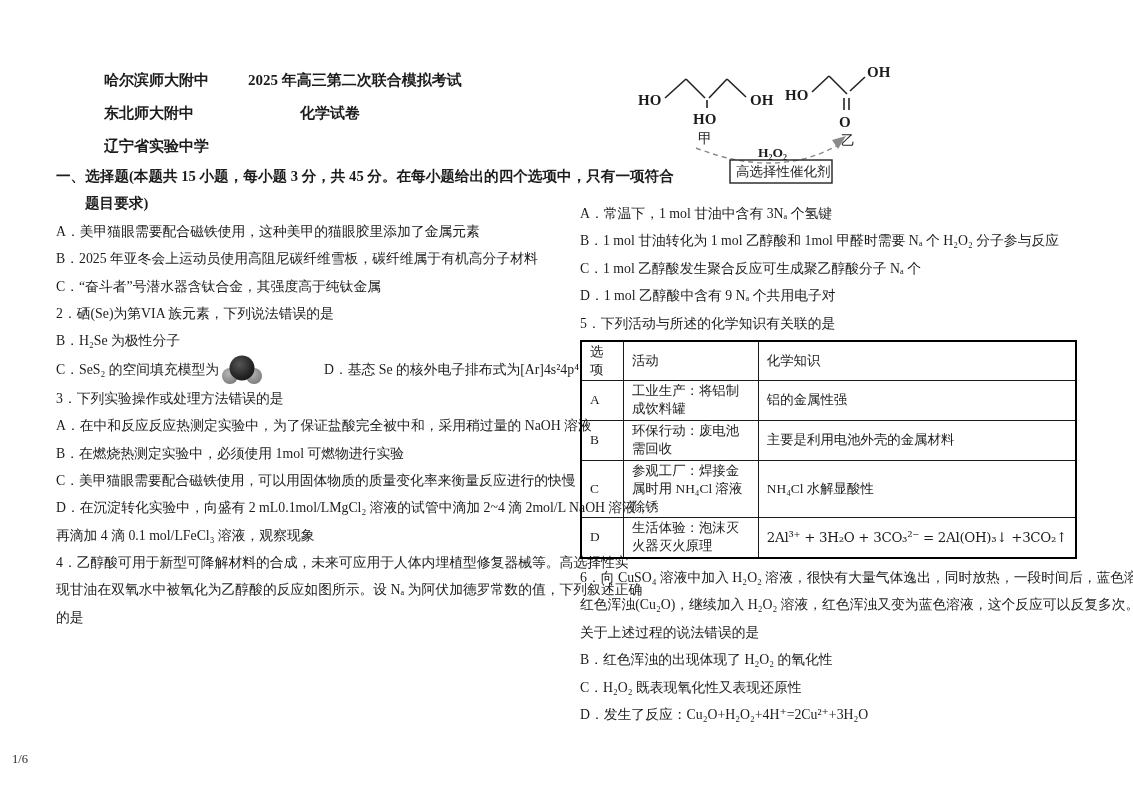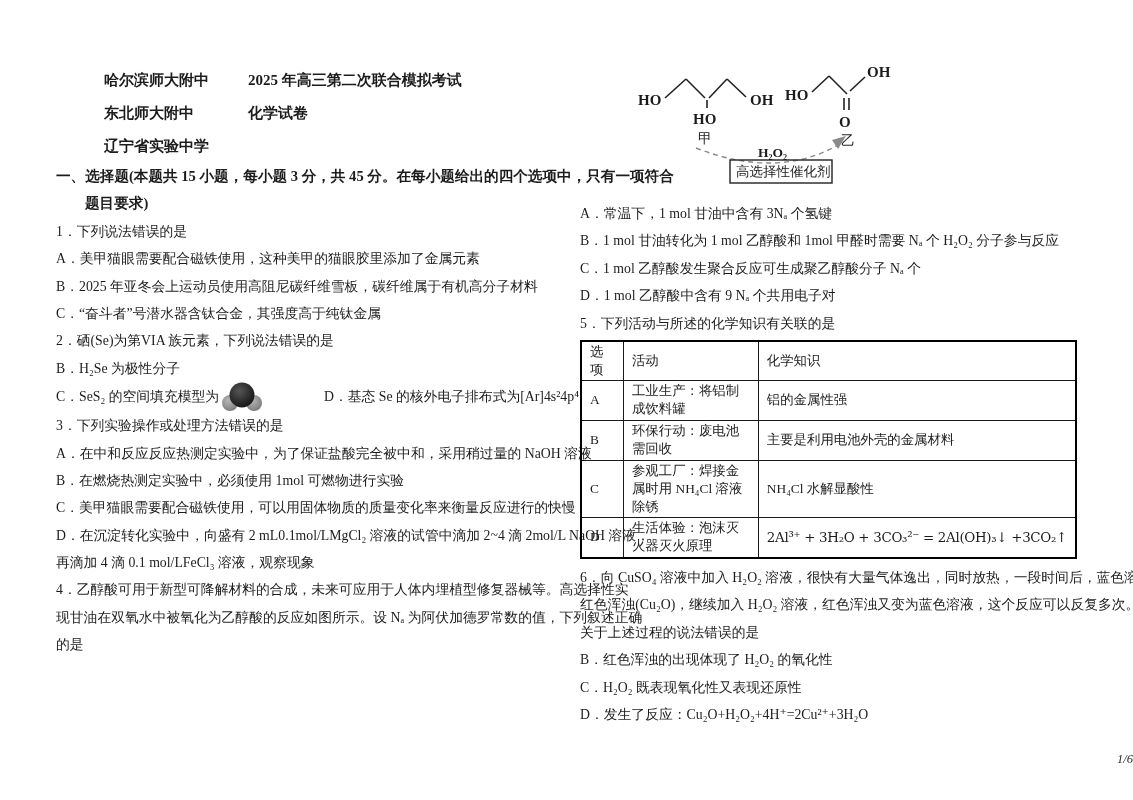--- a/index.html
+++ b/index.html
@@ -4,39 +4,39 @@
 <style>
   html,body{margin:0;padding:0;background:#fff;}
   .page{position:relative;width:1133px;height:800px;background:#ffffff;overflow:hidden;
         font-family:"Liberation Serif","DejaVu Serif",serif;color:#1c1c1c;font-size:13.8px;}
   .columns{display:flex;padding:64px 25px 0 56px;gap:18px;}
   .col-left{width:506px;flex:none;}
   .col-right{width:505px;flex:none;}
   .line{height:27.4px;line-height:27.4px;white-space:nowrap;}
   .hline{height:33px;line-height:33px;font-weight:bold;font-size:15px;white-space:nowrap;display:flex;}
   .school{width:192px;padding-left:48px;box-sizing:border-box;flex:none;}
-  .paper-title{}
+  .paper-title{margin-left:52px;}
   .masses{height:30px;line-height:30px;font-weight:bold;white-space:nowrap;}
   .mass-item{margin-right:21px;}
   .sec{font-weight:bold;font-size:14.6px;}
   .sec2{padding-left:29px;}
   .optrow{display:flex;}
   .opt-left{width:268px;flex:none;}
   .cdrow{height:30px;line-height:30px;}
   .mol{vertical-align:middle;margin-left:2px;position:relative;top:-1px;}
   table.q5{border-collapse:collapse;width:497px;margin:3px 0 5px 0;border:2px solid #000000;}
   table.q5 th,table.q5 td{border:1px solid #1a1a1a;padding:1px 8px;text-align:left;
         font-weight:normal;font-size:13.4px;vertical-align:middle;}
   table.q5 th{height:34px;}
   table.q5 td{height:37px;}
   .c-opt{width:40px;}
   .c-act{width:223px;}
   .c-know{width:214px;}
   .eq{font-family:"DejaVu Serif",serif;font-weight:600;font-size:12.6px;letter-spacing:-0.3px;white-space:nowrap;}
-  .footer{position:absolute;left:2px;right:0;bottom:33px;text-align:right;font-size:12.5px;color:#2a2a2a;font-style:italic;}
+  .footer{position:absolute;left:12px;right:0;bottom:33px;text-align:left;font-size:12.5px;color:#2a2a2a;}
   .diagram{display:block;margin:0 0 4px 0;}
   .chem-label{font-family:"Liberation Serif","DejaVu Serif",serif;font-weight:bold;font-size:15px;fill:#1c1c1c;}
   .cn-label{font-family:"Liberation Serif","DejaVu Serif",serif;font-size:14px;fill:#1c1c1c;}
   .bond{stroke:#222;stroke-width:1.6;fill:none;}
   .arrow{stroke:#8a8a8a;stroke-width:1.4;fill:none;stroke-dasharray:5 4;}
 </style>
 </head>
 <body>
 
 <div class="page">
@@ -52,21 +52,20 @@
         <span class="paper-title">化学试卷</span>
       </div>
       <div class="hline">
         <span class="school">辽宁省实验中学</span>
       </div>
 
 
       <div class="line sec">一、选择题(本题共 15 小题，每小题 3 分，共 45 分。在每小题给出的四个选项中，只有一项符合</div>
       <div class="line sec sec2">题目要求)</div>
 
-      <div class="line">1．下列说法错误的是</div>
       <div class="line">A．美甲猫眼需要配合磁铁使用，这种美甲的猫眼胶里添加了金属元素</div>
       <div class="line">B．2025 年亚冬会上运动员使用高阻尼碳纤维雪板，碳纤维属于有机高分子材料</div>
       <div class="line">C．“奋斗者”号潜水器含钛合金，其强度高于纯钛金属</div>
 
       <div class="line">2．硒(Se)为第VIA 族元素，下列说法错误的是</div>
       <div class="line optrow">
         <span>B．H₂Se 为极性分子</span>
       </div>
       <div class="line cdrow optrow">
         <span class="opt-left"><span>C．SeS₂ 的空间填充模型为</span><svg class="mol" width="42" height="30" viewBox="0 0 42 30">

